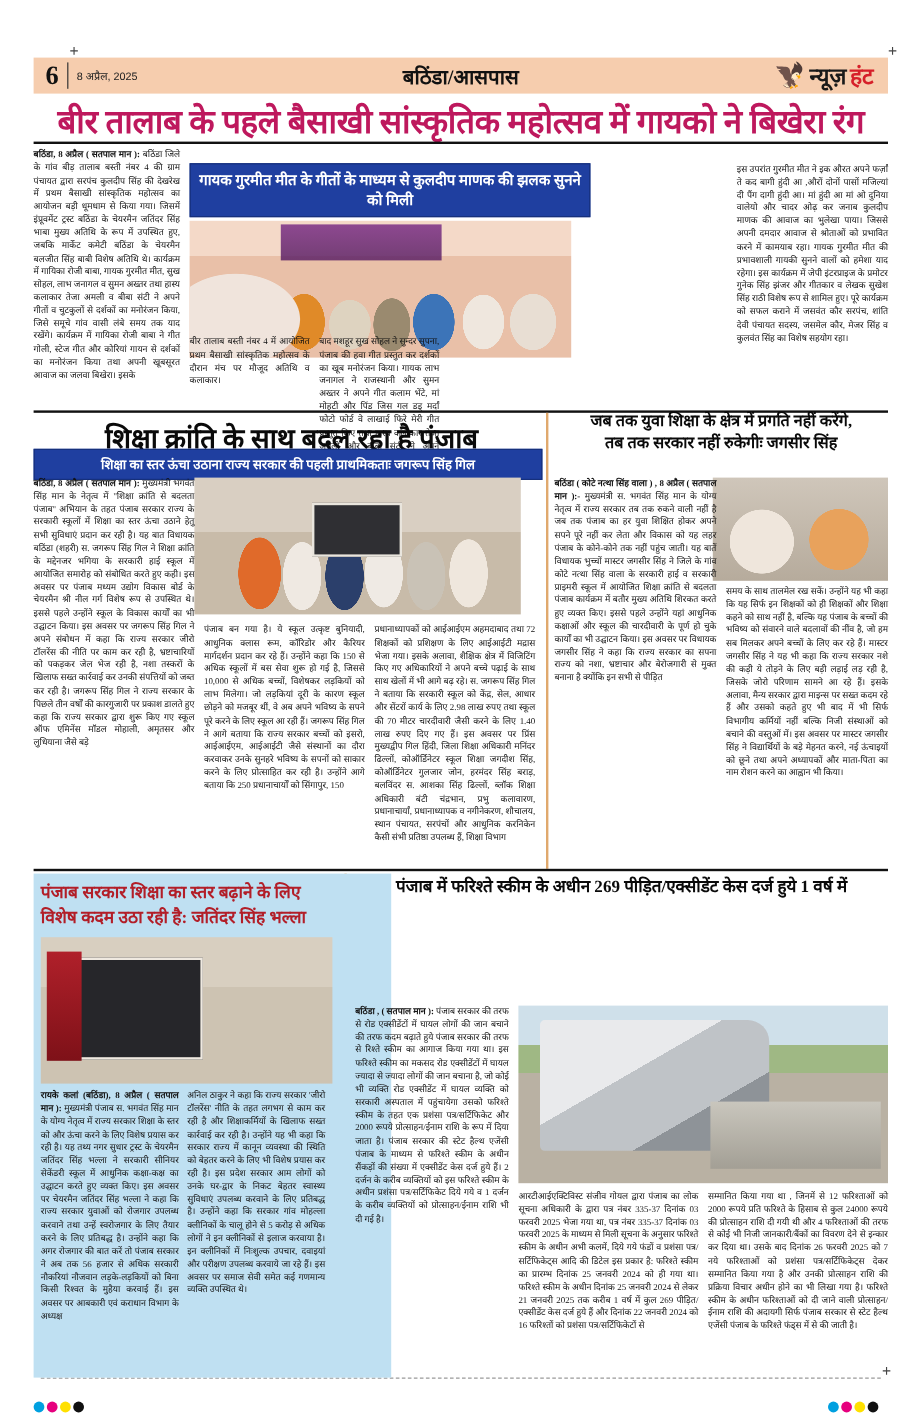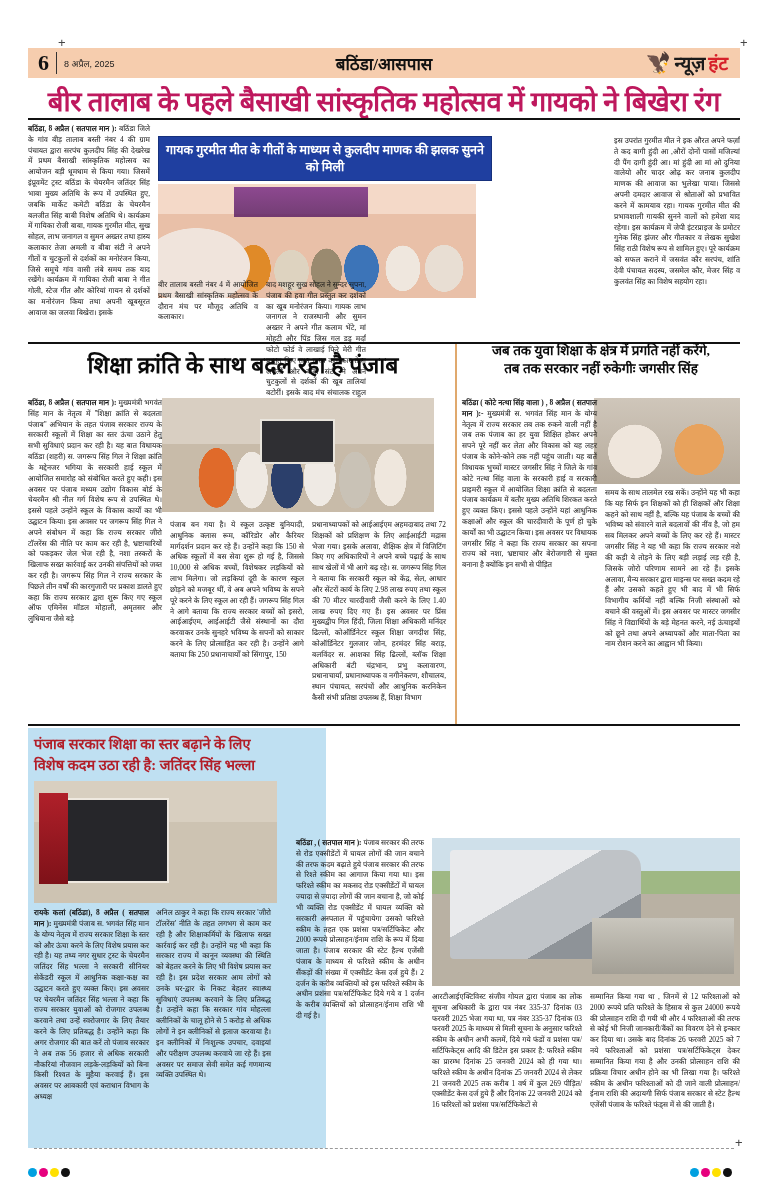--- a/index.html
+++ b/index.html
@@ -259,20 +259,23 @@
   </div>
 
   <div class="rule-mid"></div>
   <div class="vrule-mid"></div>
   <div class="head2">शिक्षा क्रांति के साथ बदल रहा है पंजाब</div>
   <div class="head3">
     <div>जब तक युवा शिक्षा के क्षेत्र में प्रगति नहीं करेंगे,</div>
     <div>तब तक सरकार नहीं रुकेगीः जगसीर सिंह</div>
   </div>
 
+  <div class="sec2">
+    <div class="banner small">शिक्षा का स्तर ऊंचा उठाना राज्य सरकार की पहली प्राथमिकताः जगरूप सिंह गिल</div>
+  </div>
   <div class="s2-photo-wrap">
     <div class="photo s2-photo ph-school"></div>
   </div>
   <div class="s2-cols">
     <div class="s2-c body-col"><b>बठिंडा, 8 अप्रैल ( सतपाल मान ):</b> मुख्यमंत्री भगवंत सिंह मान के नेतृत्व में ''शिक्षा क्रांति से बदलता पंजाब'' अभियान के तहत पंजाब सरकार राज्य के सरकारी स्कूलों में शिक्षा का स्तर ऊंचा उठाने हेतु सभी सुविधाएं प्रदान कर रही है। यह बात विधायक बठिंडा (शहरी) स. जगरूप सिंह गिल ने शिक्षा क्रांति के मद्देनजर भगिया के सरकारी हाई स्कूल में आयोजित समारोह को संबोधित करते हुए कही। इस अवसर पर पंजाब मध्यम उद्योग विकास बोर्ड के चेयरमैन श्री नील गर्ग विशेष रूप से उपस्थित थे। इससे पहले उन्होंने स्कूल के विकास कार्यों का भी उद्घाटन किया। इस अवसर पर जगरूप सिंह गिल ने अपने संबोधन में कहा कि राज्य सरकार जीरो टॉलरेंस की नीति पर काम कर रही है, भ्रष्टाचारियों को पकड़कर जेल भेज रही है, नशा तस्करों के खिलाफ सख्त कार्रवाई कर उनकी संपत्तियों को जब्त कर रही है। जगरूप सिंह गिल ने राज्य सरकार के पिछले तीन वर्षों की कारगुजारी पर प्रकाश डालते हुए कहा कि राज्य सरकार द्वारा शुरू किए गए स्कूल ऑफ एमिनेंस मॉडल मोहाली, अमृतसर और लुधियाना जैसे बड़े</div>
   </div>
   <div class="s2-lower">
     <div class="s2-c body-col" style="margin-left:142px">पंजाब बन गया है। ये स्कूल उत्कृष्ट बुनियादी, आधुनिक क्लास रूम, कॉरिडोर और कैरियर मार्गदर्शन प्रदान कर रहे हैं। उन्होंने कहा कि 150 से अधिक स्कूलों में बस सेवा शुरू हो गई है, जिससे 10,000 से अधिक बच्चों, विशेषकर लड़कियों को लाभ मिलेगा। जो लड़कियां दूरी के कारण स्कूल छोड़ने को मजबूर थीं, वे अब अपने भविष्य के सपने पूरे करने के लिए स्कूल आ रही हैं। जगरूप सिंह गिल ने आगे बताया कि राज्य सरकार बच्चों को इसरो, आईआईएम, आईआईटी जैसे संस्थानों का दौरा करवाकर उनके सुनहरे भविष्य के सपनों को साकार करने के लिए प्रोत्साहित कर रही है। उन्होंने आगे बताया कि 250 प्रधानाचार्यों को सिंगापुर, 150</div>
     <div class="s2-c body-col">प्रधानाध्यापकों को आईआईएम अहमदाबाद तथा 72 शिक्षकों को प्रशिक्षण के लिए आईआईटी मद्रास भेजा गया। इसके अलावा, शैक्षिक क्षेत्र में विजिटिंग किए गए अधिकारियों ने अपने बच्चे पढ़ाई के साथ साथ खेलों में भी आगे बढ़ रहे। स. जगरूप सिंह गिल ने बताया कि सरकारी स्कूल को केंद्र, सेल, आधार और सेंटरों कार्य के लिए 2.98 लाख रुपए तथा स्कूल की 70 मीटर चारदीवारी जैसी करने के लिए 1.40 लाख रुपए दिए गए हैं। इस अवसर पर प्रिंस मुख्यद्वीप गिल हिंदी, जिला शिक्षा अधिकारी मनिंदर ढिल्लों, कोऑर्डिनेटर स्कूल शिक्षा जगदीश सिंह, कोऑर्डिनेटर गुलजार जोन, हरमंदर सिंह बराड़, बलविंदर स. आशका सिंह ढिल्लों, ब्लॉक शिक्षा अधिकारी बंटी चंद्रभान, प्रभु कलावारण, प्रधानाचार्यां, प्रधानाध्यापक व नगीनेकरण, शौचालय, स्थान पंचायत, सरपंचों और आधुनिक करनिकेन कैसी संभी प्रतिष्ठा उपलब्ध हैं, शिक्षा विभाग</div>
   </div>
@@ -294,20 +297,21 @@
       <div>विशेष कदम उठा रही है: जतिंदर सिंह भल्ला</div>
     </div>
     <div class="photo s4-photo ph-plaque"></div>
     <div class="s4-cols">
       <div class="s4-c body-col"><b>रायके कलां (बठिंडा), 8 अप्रैल ( सतपाल मान ):</b> मुख्यमंत्री पंजाब स. भगवंत सिंह मान के योग्य नेतृत्व में राज्य सरकार शिक्षा के स्तर को और ऊंचा करने के लिए विशेष प्रयास कर रही है। यह तथ्य नगर सुधार ट्रस्ट के चेयरमैन जतिंदर सिंह भल्ला ने सरकारी सीनियर सेकेंडरी स्कूल में आधुनिक कक्षा-कक्ष का उद्घाटन करते हुए व्यक्त किए। इस अवसर पर चेयरमैन जतिंदर सिंह भल्ला ने कहा कि राज्य सरकार युवाओं को रोजगार उपलब्ध करवाने तथा उन्हें स्वरोजगार के लिए तैयार करने के लिए प्रतिबद्ध है। उन्होंने कहा कि अगर रोजगार की बात करें तो पंजाब सरकार ने अब तक 56 हजार से अधिक सरकारी नौकरियां नौजवान लड़के-लड़कियों को बिना किसी रिश्वत के मुहैया करवाई हैं। इस अवसर पर आबकारी एवं कराधान विभाग के अध्यक्ष</div>
       <div class="s4-c body-col">अनिल ठाकुर ने कहा कि राज्य सरकार 'जीरो टॉलरेंस' नीति के तहत लगभग से काम कर रही है और शिक्षाकर्मियों के खिलाफ सख्त कार्रवाई कर रही है। उन्होंने यह भी कहा कि सरकार राज्य में कानून व्यवस्था की स्थिति को बेहतर करने के लिए भी विशेष प्रयास कर रही है। इस प्रदेश सरकार आम लोगों को उनके घर-द्वार के निकट बेहतर स्वास्थ्य सुविधाएं उपलब्ध करवाने के लिए प्रतिबद्ध है। उन्होंने कहा कि सरकार गांव मोहल्ला क्लीनिकों के चालू होने से 5 करोड़ से अधिक लोगों ने इन क्लीनिकों से इलाज करवाया है। इन क्लीनिकों में निःशुल्क उपचार, दवाइयां और परीक्षण उपलब्ध करवाये जा रहे हैं। इस अवसर पर समाज सेवी समेत कई गणमान्य व्यक्ति उपस्थित थे।</div>
     </div>
   </div>
 
   <div class="sec5">
+    <div class="head5">पंजाब में फरिश्ते स्कीम के अधीन 269 पीड़ित/एक्सीडेंट केस दर्ज हुये 1 वर्ष में</div>
   </div>
   <div class="photo s5-photo ph-car"></div>
   <div class="s5-left body-col"><b>बठिंडा , ( सतपाल मान ):</b> पंजाब सरकार की तरफ से रोड एक्सीडेंटों में घायल लोगों की जान बचाने की तरफ कदम बढ़ाते हुये पंजाब सरकार की तरफ से रिश्ते स्कीम का आगाज किया गया था। इस फरिश्ते स्कीम का मकसद रोड एक्सीडेंटों में घायल ज्यादा से ज्यादा लोगों की जान बचाना है, जो कोई भी व्यक्ति रोड एक्सीडेंट में घायल व्यक्ति को सरकारी अस्पताल में पहुंचायेगा उसको फरिश्ते स्कीम के तहत एक प्रशंसा पत्र/सर्टिफिकेट और 2000 रूपये प्रोत्साहन/ईनाम राशि के रूप में दिया जाता है। पंजाब सरकार की स्टेट हैल्थ एजेंसी पंजाब के माध्यम से फरिश्ते स्कीम के अधीन सैंकड़ों की संख्या में एक्सीडेंट केस दर्ज हुये हैं। 2 दर्जन के करीब व्यक्तियों को इस फरिश्ते स्कीम के अधीन प्रशंसा पत्र/सर्टिफिकेट दिये गये व 1 दर्जन के करीब व्यक्तियों को प्रोत्साहन/ईनाम राशि भी दी गई है।</div>
   <div class="s5-lower">
     <div class="s5-lc body-col">आरटीआईएक्टिविस्ट संजीव गोयल द्वारा पंजाब का लोक सूचना अधिकारी के द्वारा पत्र नंबर 335-37 दिनांक 03 फरवरी 2025 भेजा गया था, पत्र नंबर 335-37 दिनांक 03 फरवरी 2025 के माध्यम से मिली सूचना के अनुसार फरिश्ते स्कीम के अधीन अभी कलमें, दिये गये फंडों व प्रशंसा पत्र/सर्टिफिकेट्स आदि की डिटेल इस प्रकार है: फरिश्ते स्कीम का प्रारम्भ दिनांक 25 जनवरी 2024 को ही गया था। फरिश्ते स्कीम के अधीन दिनांक 25 जनवरी 2024 से लेकर 21 जनवरी 2025 तक करीब 1 वर्ष में कुल 269 पीड़ित/एक्सीडेंट केस दर्ज हुये हैं और दिनांक 22 जनवरी 2024 को 16 फरिश्तों को प्रशंसा पत्र/सर्टिफिकेटों से</div>
     <div class="s5-lc body-col">सम्मानित किया गया था , जिनमें से 12 फरिश्ताओं को 2000 रूपये प्रति फरिश्ते के हिसाब से कुल 24000 रूपये की प्रोत्साहन राशि दी गयी थी और 4 फरिश्ताओं की तरफ से कोई भी निजी जानकारी/बैंकों का विवरण देने से इन्कार कर दिया था। उसके बाद दिनांक 26 फरवरी 2025 को 7 नये फरिश्ताओं को प्रशंसा पत्र/सर्टिफिकेट्स देकर सम्मानित किया गया है और उनकी प्रोत्साहन राशि की प्रक्रिया विचार अधीन होने का भी लिखा गया है। फरिश्ते स्कीम के अधीन फरिश्ताओं को दी जाने वाली प्रोत्साहन/ईनाम राशि की अदायगी सिर्फ पंजाब सरकार से स्टेट हैल्थ एजेंसी पंजाब के फरिश्ते फंड्स में से की जाती है।</div>
   </div>
 
 </div>
 

